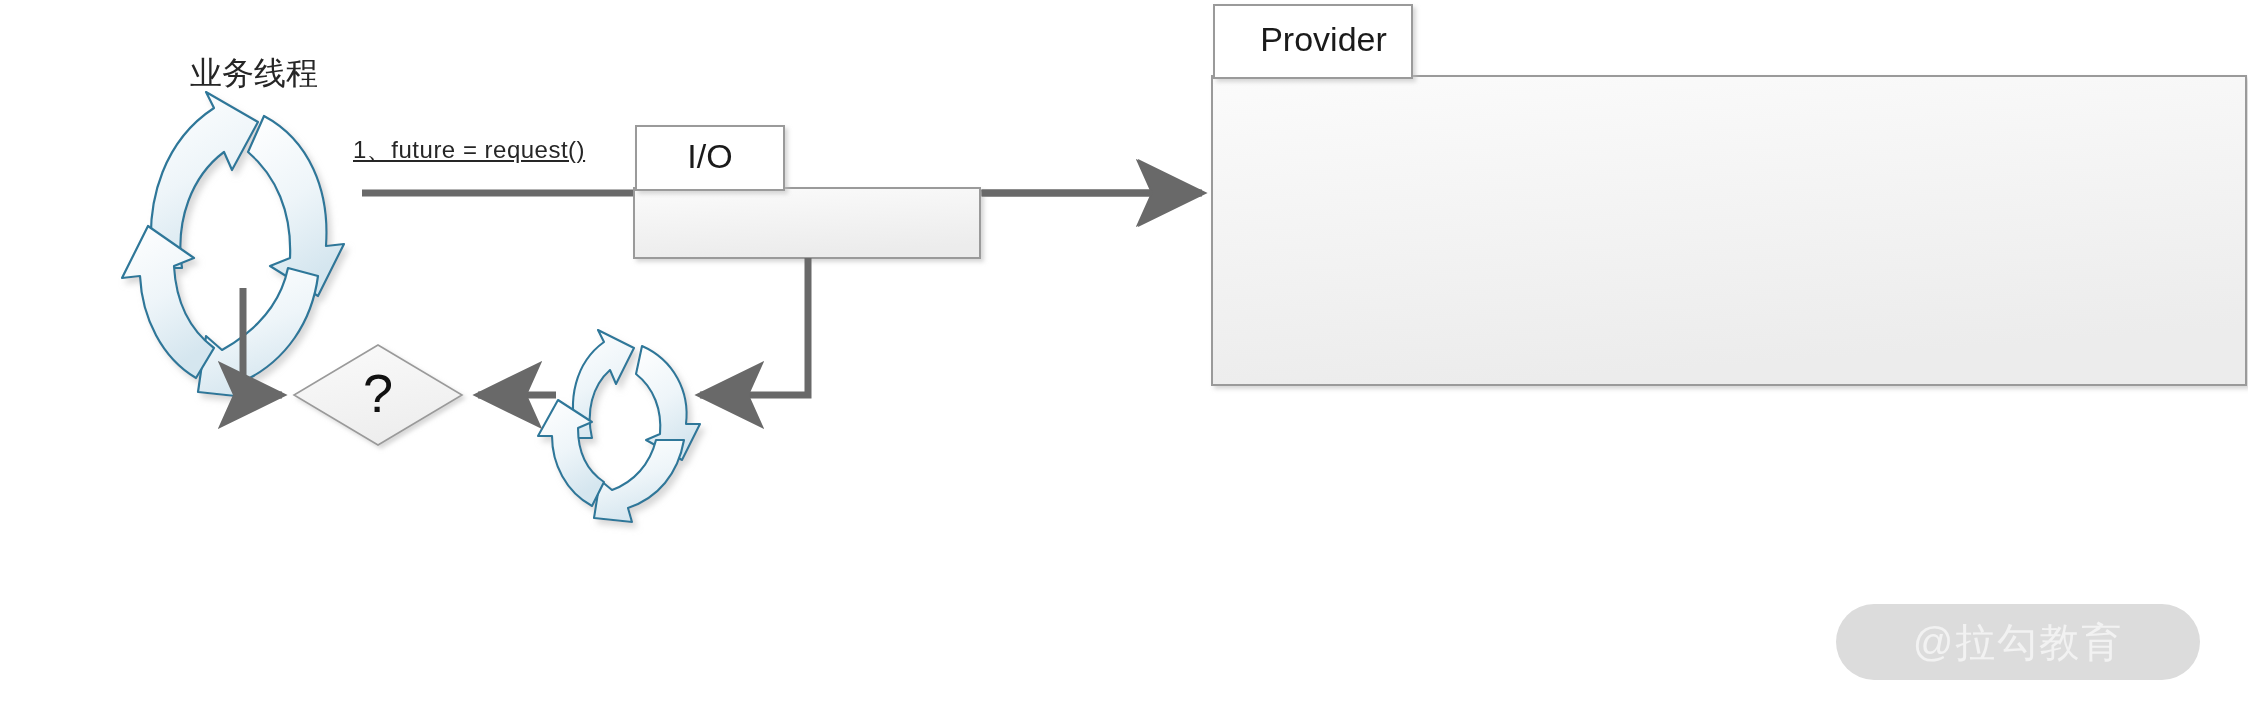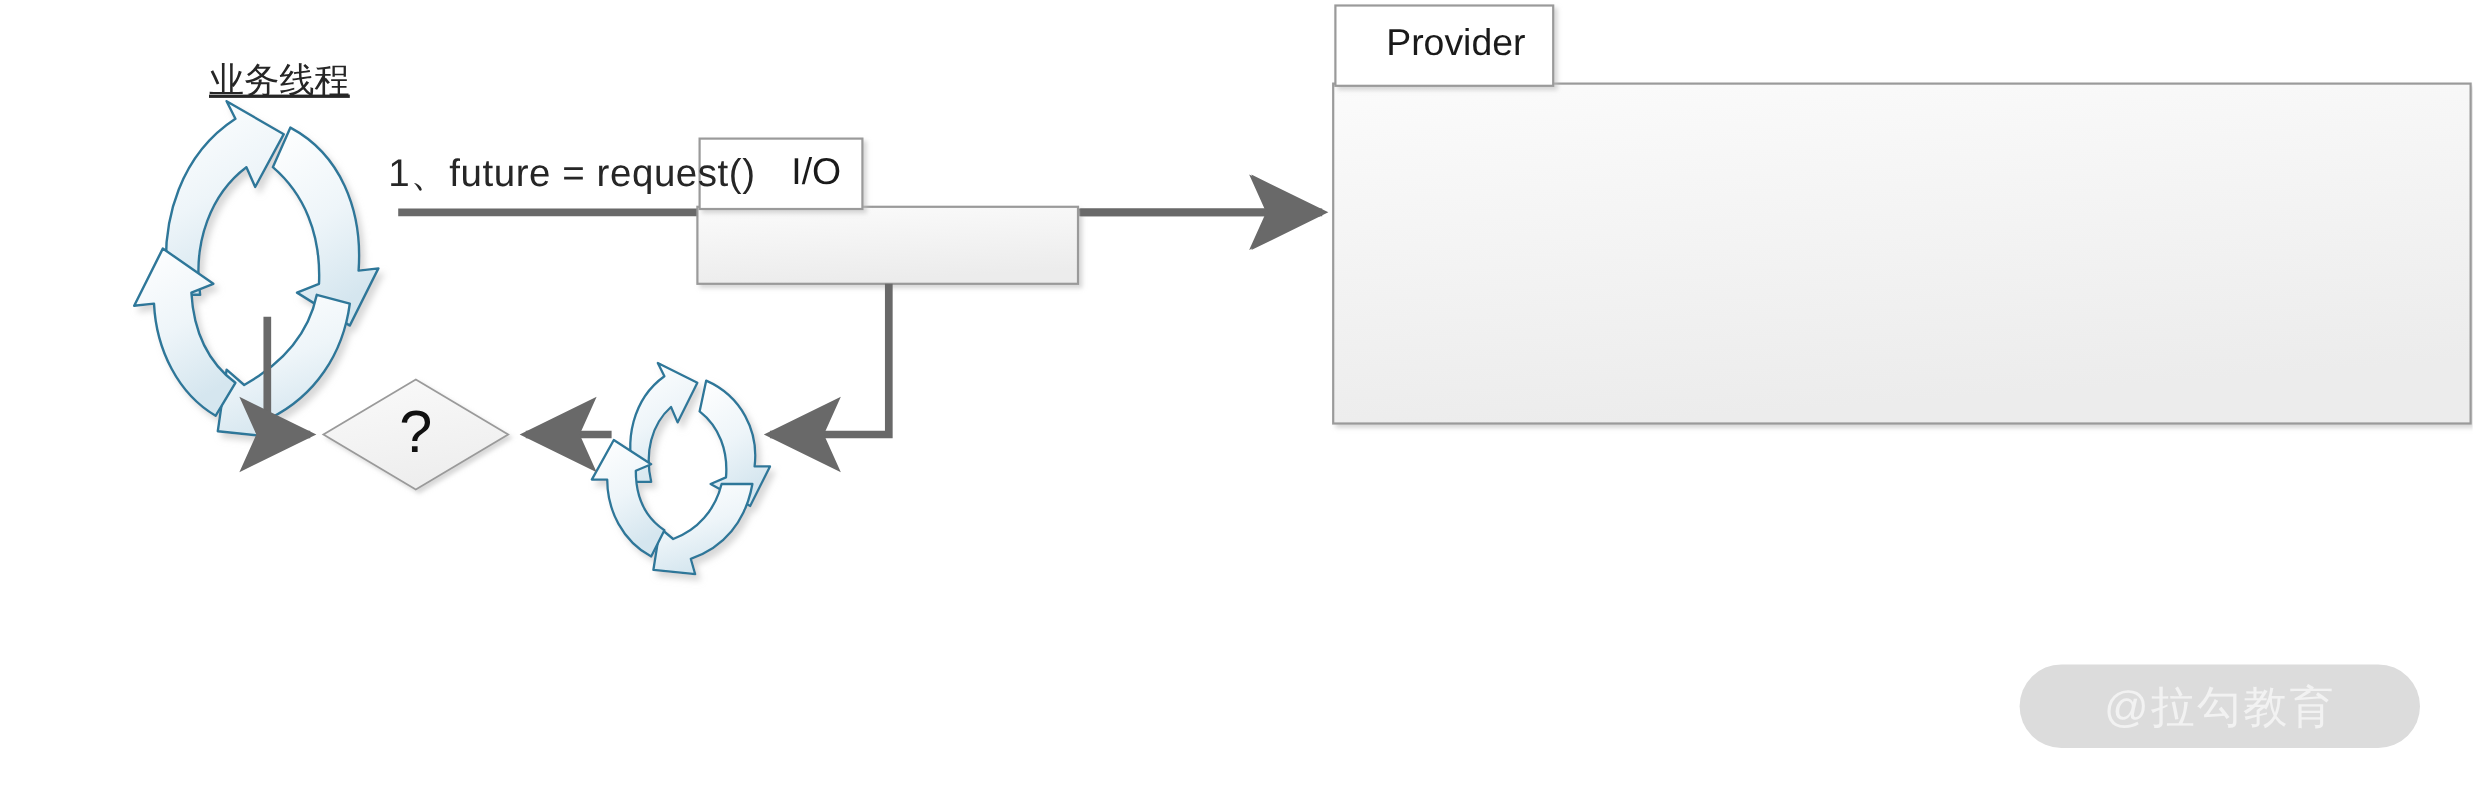--- a/index.html
+++ b/index.html
@@ -2,22 +2,22 @@
 <html><head>
 <meta charset="utf-8">
 <style>
   html,body{margin:0;padding:0;background:#ffffff;}
   body{width:2248px;height:716px;overflow:hidden;
        font-family:"Liberation Sans","DejaVu Sans",sans-serif;}
   #stage{position:relative;width:2248px;height:716px;background:#fff;}
   svg.layer{position:absolute;left:0;top:0;width:2248px;height:716px;}
   .lbl{position:absolute;color:#262626;white-space:nowrap;
        font-family:"Liberation Sans","DejaVu Sans",sans-serif;}
-  .step-lbl{font-size:35px;letter-spacing:.5px;}
-  .title-lbl{font-size:32px;text-decoration:underline;}
+  .step-lbl{font-size:24px;letter-spacing:.5px;text-decoration:underline;}
+  .title-lbl{font-size:32px;}
   .boxtext{font-size:34px;color:#1a1a1a;}
   .qmark{font-size:54px;color:#111;font-weight:400;}
   .wm{position:absolute;display:flex;align-items:center;justify-content:center;
       background:#dcdcdc;border-radius:38px;color:#f2f2f2;
       font-size:40px;letter-spacing:2px;}
 </style>
 </head>
 <body>
 
 <div id="stage">
@@ -111,21 +111,21 @@
     </g>
   </svg>
 
   <div class="lbl title-lbl" style="left:190px;top:52px;">业务线程</div>
 
   <div class="lbl step-lbl" style="left:353px;top:134px;">1、future = request()</div>
 
 
 
 
-  <div class="lbl boxtext" style="left:668px;top:137px;width:148px;text-align:center;">I/O</div>
+  <div class="lbl boxtext" style="left:636px;top:137px;width:148px;text-align:center;">I/O</div>
 
   <div class="lbl boxtext" style="left:1214px;top:20px;width:219px;text-align:center;">Provider</div>
 
   <div class="lbl qmark" style="left:294px;top:362px;width:168px;text-align:center;">?</div>
 
   <div class="wm" style="left:1836px;top:604px;width:364px;height:76px;">@拉勾教育</div>
 
 </div>
 
 </body></html>

